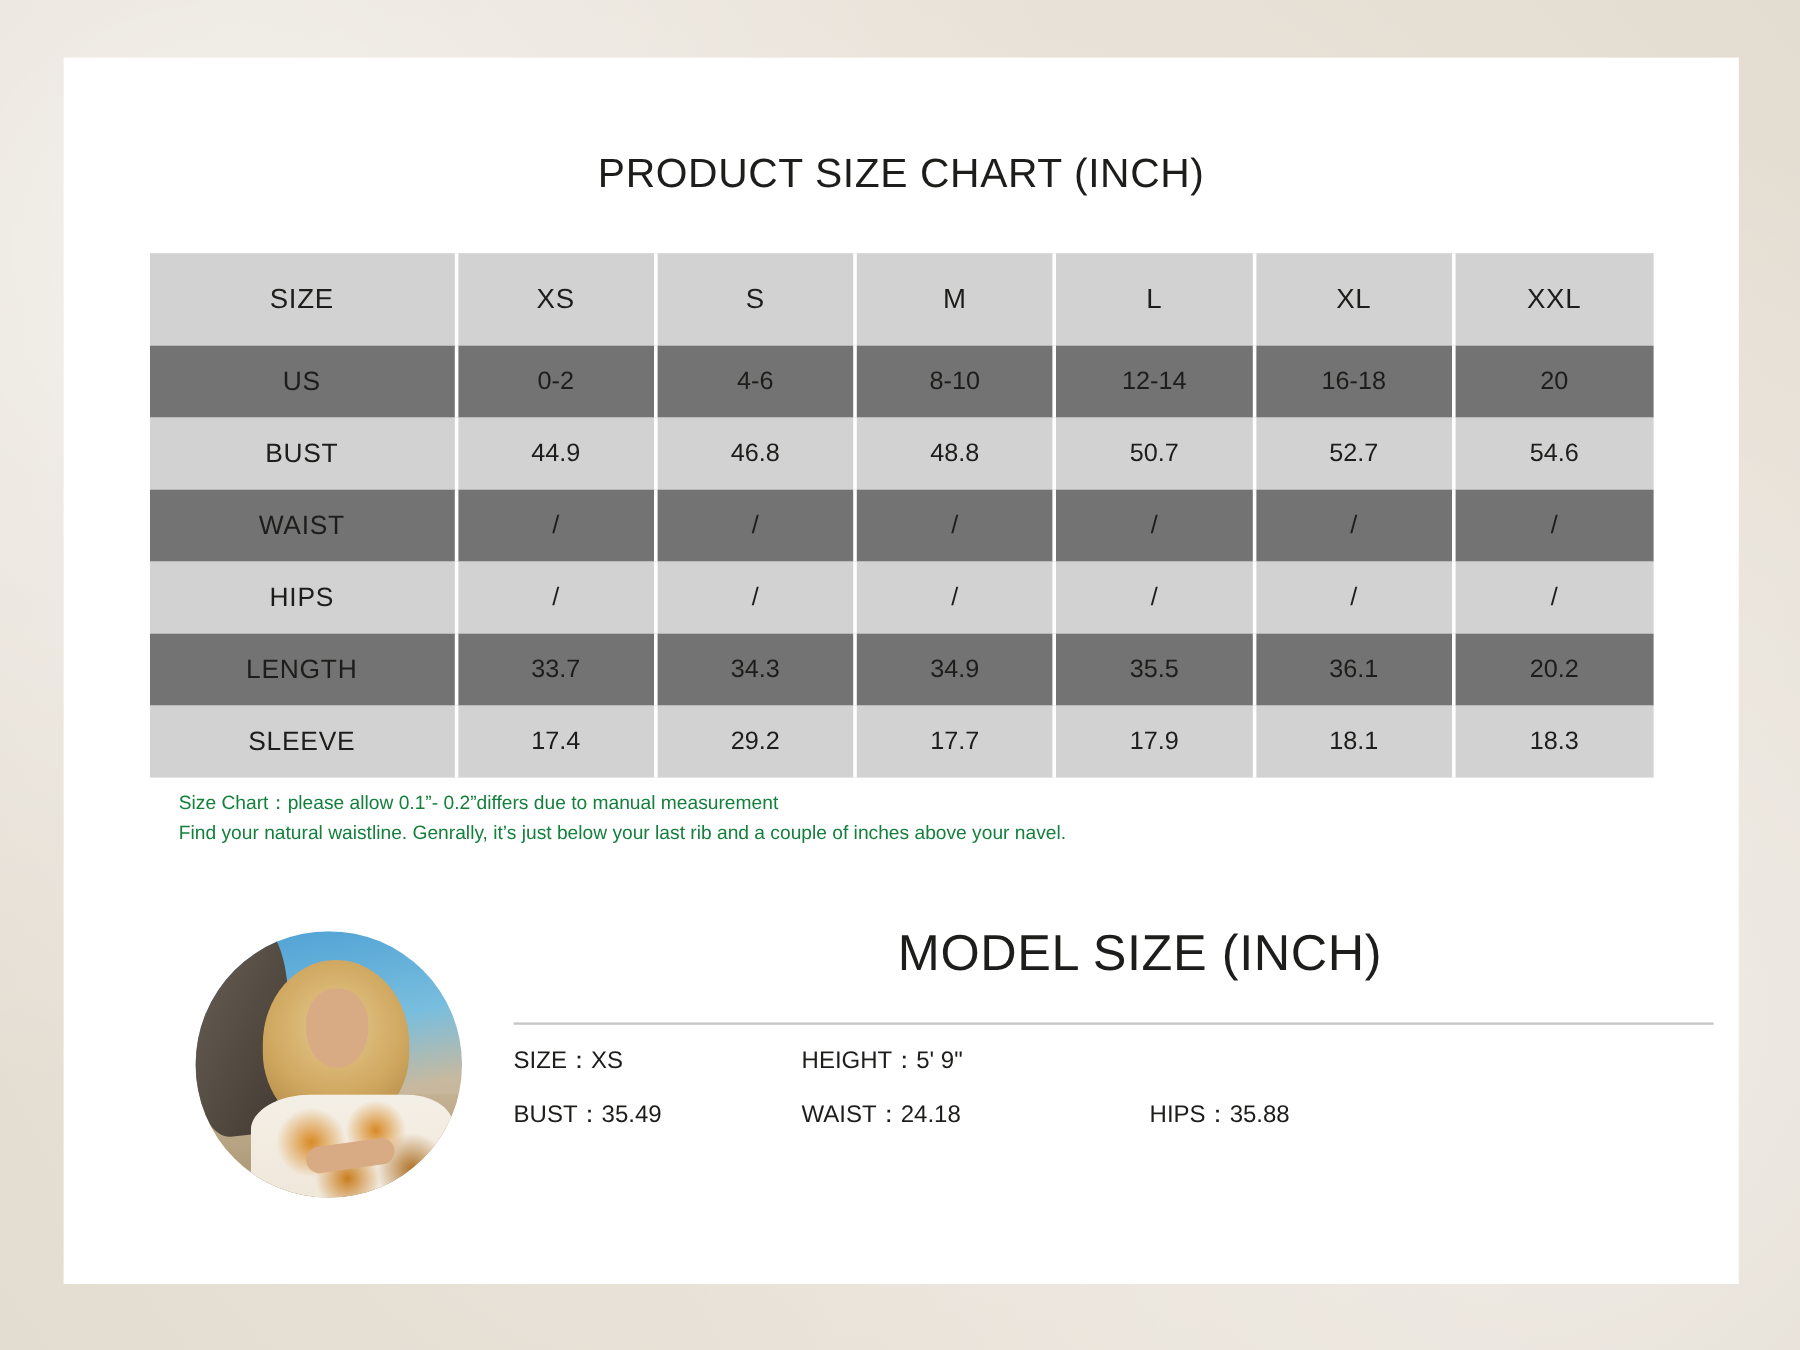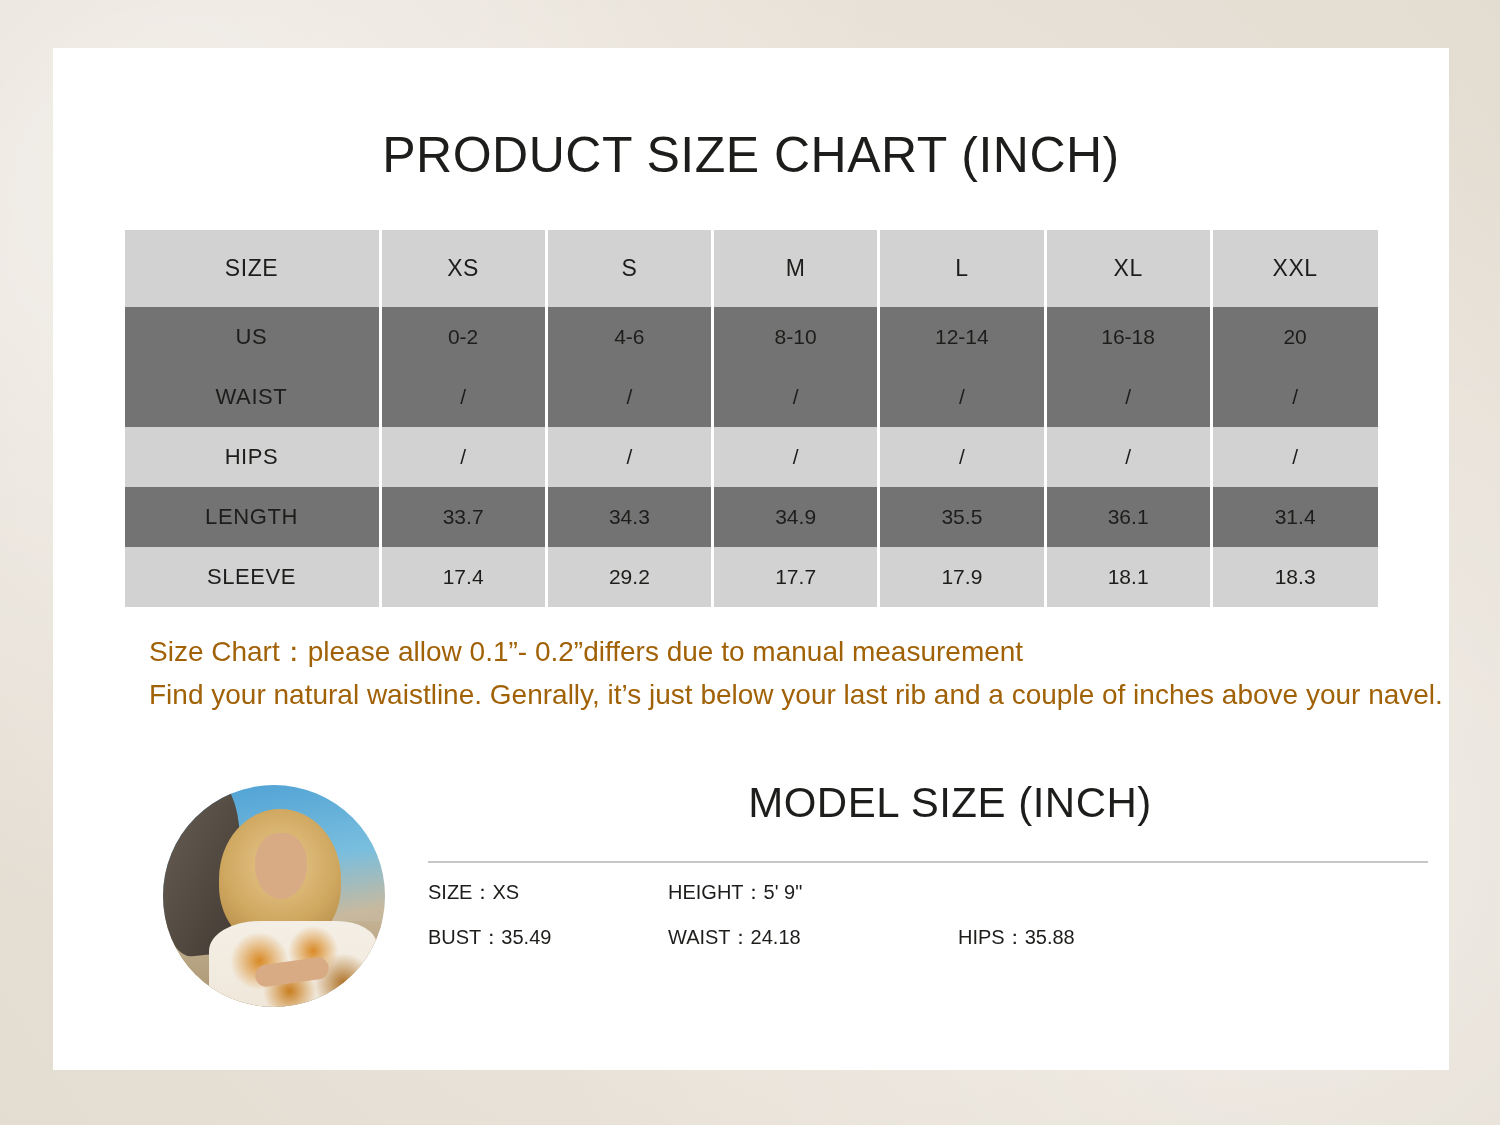--- a/index.html
+++ b/index.html
@@ -26,21 +26,21 @@
   .card {
     position: absolute;
     left: 53px;
     top: 48px;
     width: 1396px;
     height: 1022px;
     background: #ffffff;
   }
   .chart-title {
     text-align: center;
-    font-size: 50px;
+    font-size: 34px;
     letter-spacing: 0.5px;
     color: #1d1d1b;
     font-weight: 400;
     margin-top: 78px;
   }
   table.size-table {
     border-collapse: collapse;
     margin: 46px auto 0 auto;
     width: 1253px;
     table-layout: fixed;
@@ -80,23 +80,23 @@
     border-right: 3px solid #ffffff;
     text-align: center;
   }
   table.size-table td:first-child, table.size-table th:first-child {
     border-left: none;
   }
   table.size-table td:last-child, table.size-table th:last-child {
     border-right: none;
   }
   .notes {
-    margin: 23px 0 0 96px;
-    font-size: 28px;
-    color: #a16207;
+    margin: 10px 0 0 96px;
+    font-size: 16px;
+    color: #15803d;
     line-height: 1.55;
   }
   .notes div { white-space: pre; }
   .model-section {
     position: relative;
     margin-top: 56px;
     height: 270px;
   }
   .model-photo {
     position: absolute;
@@ -228,20 +228,29 @@
     <tbody>
       <tr class="odd">
         <td>US</td>
         <td>0-2</td>
         <td>4-6</td>
         <td>8-10</td>
         <td>12-14</td>
         <td>16-18</td>
         <td>20</td>
       </tr>
+      <tr class="even">
+        <td>BUST</td>
+        <td>44.9</td>
+        <td>46.8</td>
+        <td>48.8</td>
+        <td>50.7</td>
+        <td>52.7</td>
+        <td>54.6</td>
+      </tr>
       <tr class="odd">
         <td>WAIST</td>
         <td>/</td>
         <td>/</td>
         <td>/</td>
         <td>/</td>
         <td>/</td>
         <td>/</td>
       </tr>
       <tr class="even">
@@ -253,21 +262,21 @@
         <td>/</td>
         <td>/</td>
       </tr>
       <tr class="odd">
         <td>LENGTH</td>
         <td>33.7</td>
         <td>34.3</td>
         <td>34.9</td>
         <td>35.5</td>
         <td>36.1</td>
-        <td>31.4</td>
+        <td>20.2</td>
       </tr>
       <tr class="even">
         <td>SLEEVE</td>
         <td>17.4</td>
         <td>29.2</td>
         <td>17.7</td>
         <td>17.9</td>
         <td>18.1</td>
         <td>18.3</td>
       </tr>

